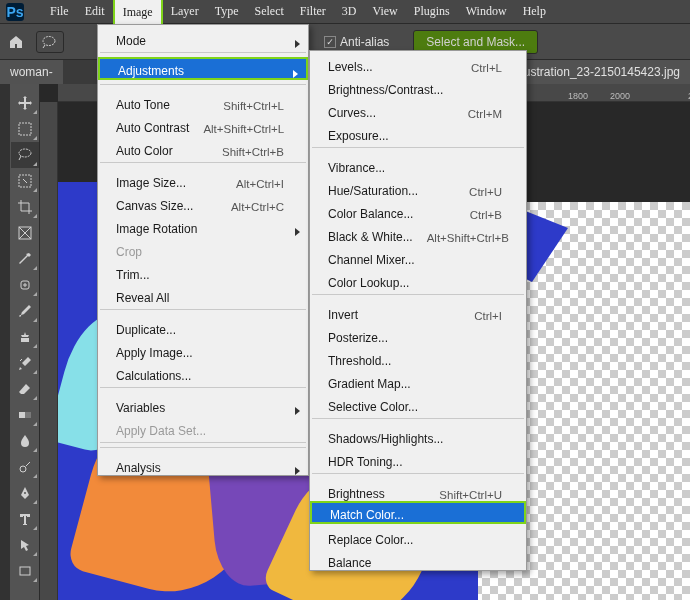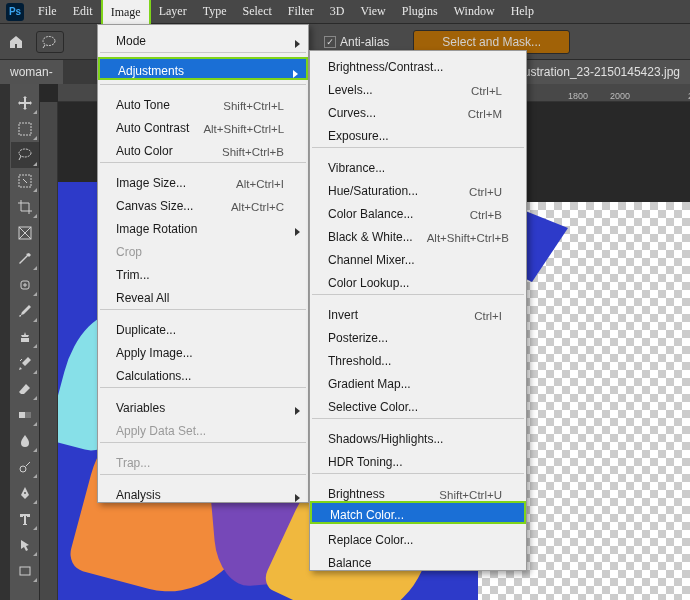--- a/index.html
+++ b/index.html
@@ -1,28 +1,28 @@
 <!DOCTYPE html>
 <html><head>
 <meta charset="utf-8">
 <style>
 * { margin: 0; padding: 0; box-sizing: border-box; font-family: "Segoe UI", Tahoma, sans-serif; }
 body { width: 690px; height: 600px; background: #323232; overflow: hidden; position: relative; }
 
 .menubar { height: 24px; background: #474747; display: flex; align-items: center; padding-left: 6px; gap: 0; color: #e8e8e8; font-size: 12px; border-bottom: 1px solid #2a2a2a; }
-.menubar .logo { width: 18px; height: 18px; background: #001d36; border-radius: 3px; display: flex; align-items: center; justify-content: center; font-size: 10px; font-weight: bold; color: #3ba5f0; margin-right: 6px; }
+.menubar .logo { width: 18px; height: 18px; background: #001d36; border-radius: 3px; display: flex; align-items: center; justify-content: center; font-size: 14px; font-weight: bold; color: #3ba5f0; margin-right: 18px; }
 .menubar .menuitem { padding: 16px 8px; cursor: default; font-family: Liberation Serif, serif; }
 .menubar .menuitem.active { background: #f0f0f0; color: #1a1a1a; border: 2px solid #7fd41a; border-bottom: none; border-radius: 2px 2px 0 0; }
 
 .options-bar { height: 36px; background: #4a4a4a; display: flex; align-items: center; padding-left: 6px; gap: 10px; border-bottom: 1px solid #2a2a2a; }
 .options-bar .home-icon { width: 20px; height: 20px; color: #d0d0d0; display:flex; align-items:center; justify-content:center; }
 .options-bar .lasso-preview { width: 28px; height: 22px; border: 1px solid #2a2a2a; border-radius: 3px; display:flex; align-items:center; justify-content:center; color:#d0d0d0;}
 .options-bar .checkbox-wrap { display:flex; align-items:center; gap:4px; color:#e0e0e0; font-size:12px; margin-left: 250px; }
 .options-bar .checkbox { width:12px;height:12px;border:1px solid #888;display:flex;align-items:center;justify-content:center;font-size:9px;color:#ddd;}
-.options-bar .select-mask-btn { margin-left: 14px; background:#a16207; border:1px solid #2a2a2a; border-radius:3px; padding:4px 28px; color:#d0d0d0; font-size:12px;}
+.options-bar .select-mask-btn { margin-left: 14px; background:#4d7c0f; border:1px solid #2a2a2a; border-radius:3px; padding:4px 12px; color:#d0d0d0; font-size:12px;}
 
 .doc-tab-row { height: 24px; background: #3a3a3a; display:flex; align-items:center; font-size:12px; color:#e0e0e0; }
 .doc-tab { background:#525252; height:24px; display:flex; align-items:center; padding:0 10px; gap:2px;}
 .doc-tab-spacer { flex:1; }
 .doc-tab.right { margin-left:auto;}
 
 .workspace { position:absolute; top:84px; left:0; right:0; bottom:0; display:flex; }
 
 .tool-col1 { width: 10px; background:#323232; }
 .tool-col2 { width: 30px; background:#535353; display:flex; flex-direction:column; align-items:center; padding-top:6px; gap:0; border-right:1px solid #2a2a2a;}
@@ -318,39 +318,36 @@
     </div>
     <div class="menu-sep"></div>
     <div class="menu-row">
       <span>Variables</span>
       <div class="arrow"></div>
     </div>
     <div class="menu-row disabled">
       <span>Apply Data Set...</span>
     </div>
     <div class="menu-sep"></div>
-    <div class="menu-row disabled">
-      <span>Trap...</span>
-    </div>
     <div class="menu-sep"></div>
     <div class="menu-row">
       <span>Analysis</span>
       <div class="arrow"></div>
     </div>
   </div>
 
 <div class="menu-panel adjust-menu" id="adjust-menu">
     <div class="menu-row">
-      <span>Brightness/Contrast...</span>
-    </div>
-    <div class="menu-row">
       <span>Levels...</span>
       <span class="shortcut">Ctrl+L</span>
     </div>
     <div class="menu-row">
+      <span>Brightness/Contrast...</span>
+    </div>
+    <div class="menu-row">
       <span>Curves...</span>
       <span class="shortcut">Ctrl+M</span>
     </div>
     <div class="menu-row">
       <span>Exposure...</span>
     </div>
     <div class="menu-sep"></div>
     <div class="menu-row">
       <span>Vibrance...</span>
     </div>

